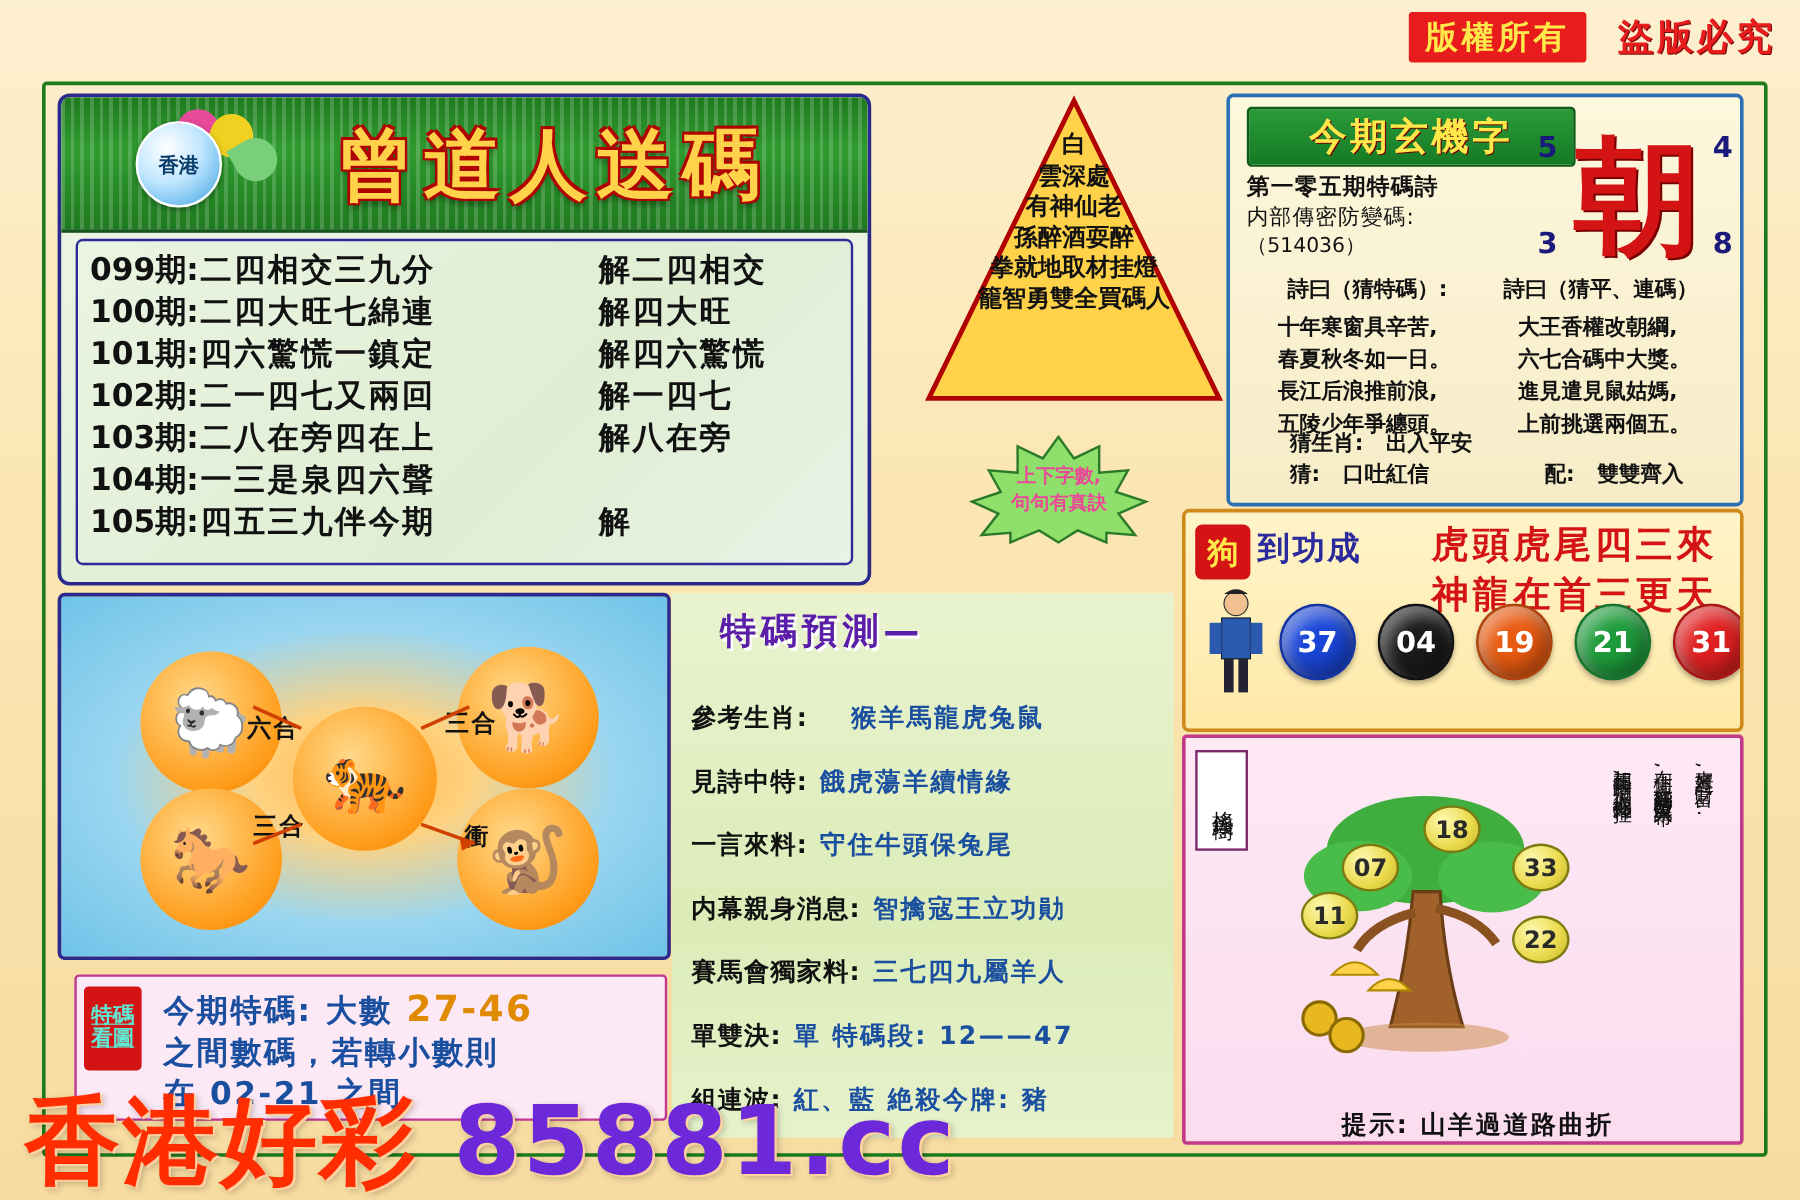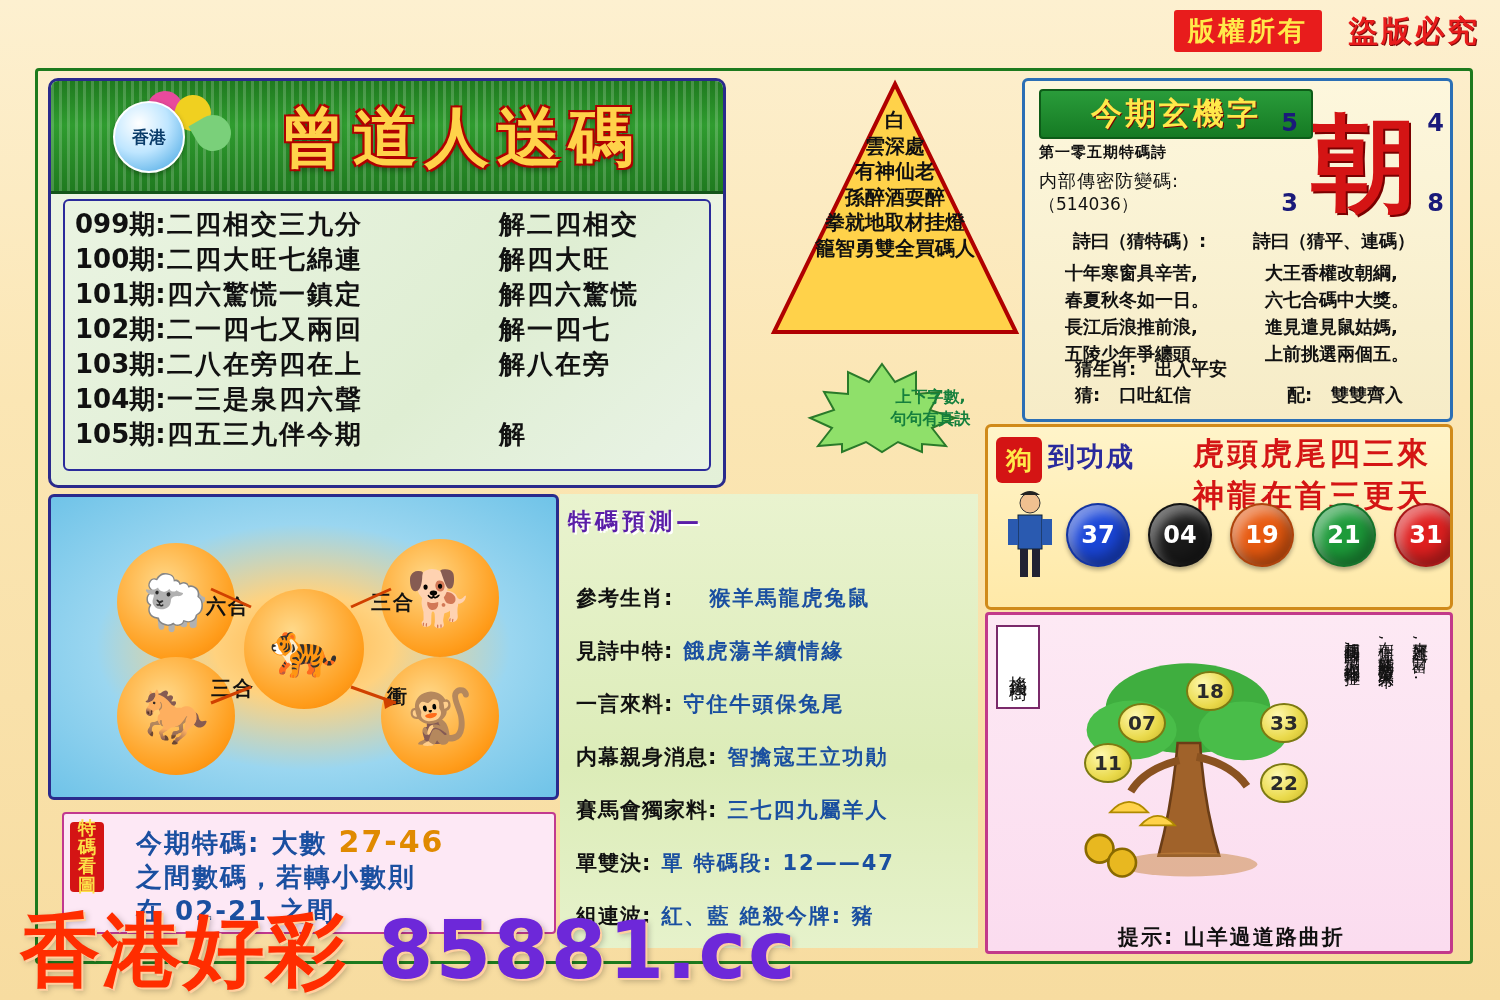--- a/index.html
+++ b/index.html
@@ -88,21 +88,21 @@
   }
   .tri-text div{line-height:1.28;}
   .t1{font-size:20px}.t2{font-size:20px}.t3{font-size:20px}
   .t4{font-size:20px}.t5{font-size:20px}.t6{font-size:20px}
 
   .star{
     position:absolute;left:790px;top:362px;width:185px;height:92px;
     display:flex;align-items:center;justify-content:center;text-align:center;
   }
   .star svg{position:absolute;inset:0;}
-  .star span{position:relative;font-size:16px;color:#15803d;font-weight:bold;line-height:1.35;margin-left:48px;}
+  .star span{position:relative;font-size:16px;color:#ec4899;font-weight:bold;line-height:1.35;}
 
   
   .panelB{
     position:absolute;left:1022px;top:78px;width:425px;height:338px;
     border:3px solid #2b6fb5;border-radius:6px;
     background:linear-gradient(180deg,#fdf7dd,#f6ecc7);
     overflow:hidden;
   }
   .bHead{
     position:absolute;left:14px;top:8px;width:270px;height:46px;
@@ -110,21 +110,21 @@
     border:2px solid #0d5c18;border-radius:4px;
     display:flex;align-items:center;justify-content:center;
     color:#ffe94a;font-size:31px;font-weight:bold;letter-spacing:3px;
     text-shadow:1px 1px 0 #7a0000;
   }
   .bigChar{
     position:absolute;right:34px;top:30px;font-size:104px;font-weight:bold;color:#d41414;
     line-height:1;text-shadow:2px 2px 0 #7a0000;
   }
   .cnr{position:absolute;font-size:24px;color:#1a1a7a;font-weight:bold;}
-  .bSub1{position:absolute;left:14px;top:62px;font-size:15px;color:#111;font-weight:bold;letter-spacing:1px;text-align:center;}
+  .bSub1{position:absolute;left:14px;top:62px;font-size:19px;color:#111;font-weight:bold;letter-spacing:1px;text-align:center;}
   .bSub2{position:absolute;left:14px;top:88px;font-size:18px;color:#111;letter-spacing:1px;}
   .bSub3{position:absolute;left:14px;top:112px;font-size:17px;color:#111;}
   .poemHead{position:absolute;top:148px;font-size:18px;color:#111;font-weight:bold;}
   .poemCol{position:absolute;top:178px;font-size:18px;color:#111;line-height:1.5;font-weight:bold;}
   .bFoot1{position:absolute;left:50px;top:276px;font-size:18px;font-weight:bold;color:#111;}
   .bFoot2{position:absolute;left:50px;top:302px;font-size:18px;font-weight:bold;color:#111;}
   .bFoot3{position:absolute;left:262px;top:302px;font-size:18px;font-weight:bold;color:#111;}
 
   
   .panelC{
@@ -195,37 +195,37 @@
   }
   .eLbl{position:absolute;font-size:20px;font-weight:bold;color:#111;letter-spacing:2px;}
 
   
   .panelF{
     position:absolute;left:560px;top:494px;width:418px;height:454px;
     background:linear-gradient(180deg,#e9f3cf,#dcecb8 60%,#e6f2cb);
     border:none;overflow:hidden;
   }
   .fTitle{
-    position:absolute;left:8px;top:12px;font-size:23px;font-weight:bold;color:#5a1ea8;
+    position:absolute;left:40px;top:12px;font-size:30px;font-weight:bold;color:#5a1ea8;
     letter-spacing:4px;text-shadow:2px 2px 0 #fff;
   }
   .fRow{position:absolute;left:16px;font-size:21px;color:#111;font-weight:bold;display:flex;gap:10px;}
   .fKey{color:#111;letter-spacing:1px;}
   .fVal{color:#1a4fa0;letter-spacing:2px;}
 
   
   .panelG{
     position:absolute;left:62px;top:812px;width:490px;height:118px;
     border:2px solid #c2398f;border-radius:4px;background:#fde8f5;
   }
   .gStamp{
-    position:absolute;left:6px;top:8px;width:34px;height:70px;
-    background:#d41414;color:#fde047;border-radius:4px;
-    display:flex;align-items:center;justify-content:center;
-    font-size:18px;font-weight:bold;line-height:1.05;text-align:center;
+    position:absolute;left:6px;top:8px;width:48px;height:70px;
+    background:#d41414;color:#5eead4;border-radius:4px;
+    display:flex;align-items:center;justify-content:center;
+    font-size:18px;font-weight:bold;line-height:1.05;text-align:center;text-decoration:underline;
   }
   .gLine1{position:absolute;left:72px;top:10px;font-size:26px;font-weight:bold;color:#1a4fa0;letter-spacing:2px;}
   .gNum{color:#e08a00;font-size:30px;}
   .gLine2{position:absolute;left:72px;top:46px;font-size:26px;font-weight:bold;color:#1a4fa0;letter-spacing:2px;}
   .gLine3{position:absolute;left:72px;top:80px;font-size:26px;font-weight:bold;color:#1a4fa0;letter-spacing:2px;}
 
   
   .wm{
     position:absolute;left:20px;bottom:6px;width:1000px;height:96px;
     font-size:80px;font-weight:bold;color:#ff2d00;

